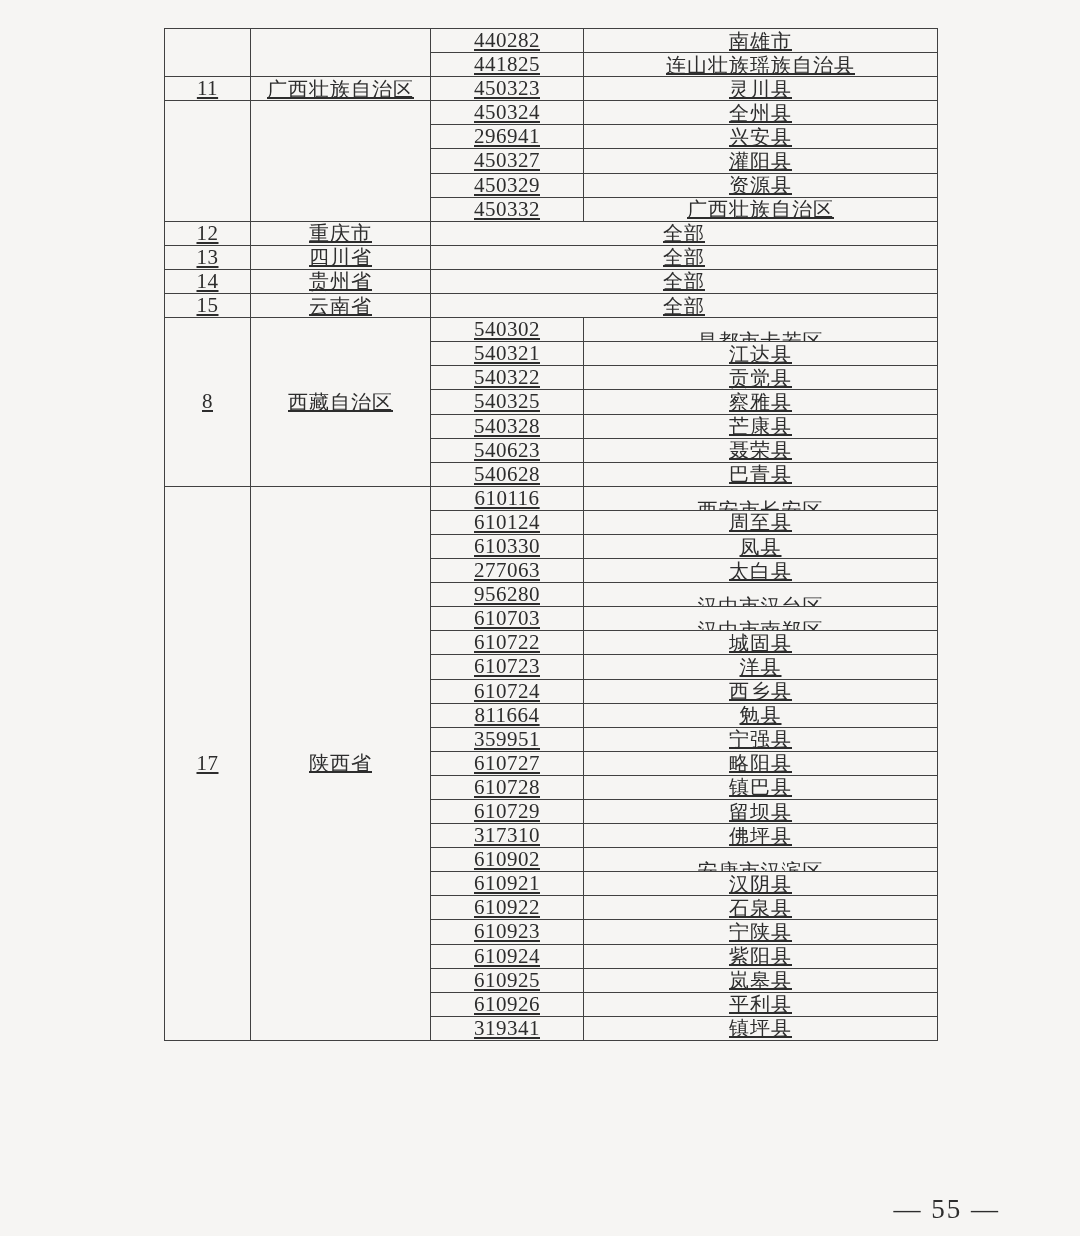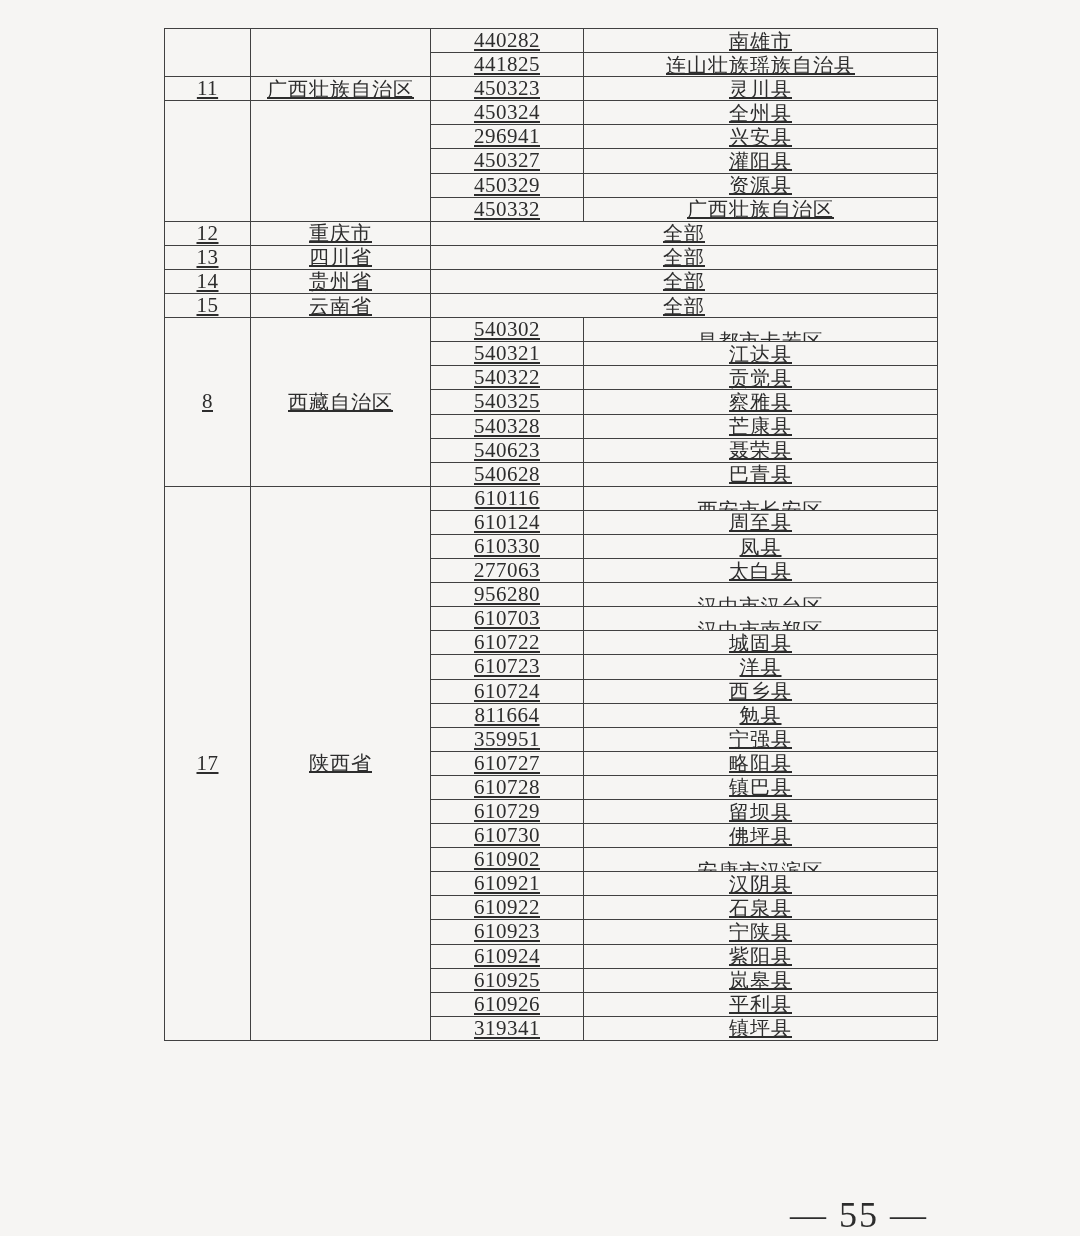--- a/index.html
+++ b/index.html
@@ -62,22 +62,22 @@
     bottom: -11px;
     text-align: center;
     letter-spacing: 1px;
     white-space: nowrap;
   }
   .page-number {
     position: absolute;
     left: 790px;
     top: 1194px;
     width: 210px;
-    text-align: left;
-    font-size: 36px;
+    text-align: right;
+    font-size: 27px;
     letter-spacing: 2px;
     white-space: nowrap;
   }
 </style>
 </head>
 <body>
 
 <div class="page">
 
   <table class="region-table">
@@ -236,21 +236,21 @@
         </tr>
         <tr>
           <td class="col-code">610728</td>
           <td class="col-name">镇巴县</td>
         </tr>
         <tr>
           <td class="col-code">610729</td>
           <td class="col-name">留坝县</td>
         </tr>
         <tr>
-          <td class="col-code">610730</td>
+          <td class="col-code">317310</td>
           <td class="col-name">佛坪县</td>
         </tr>
         <tr>
           <td class="col-code">610902</td>
           <td class="col-name clipped">
             <span class="clip-text">安康市汉滨区</span>
           </td>
         </tr>
         <tr>
           <td class="col-code">610921</td>

